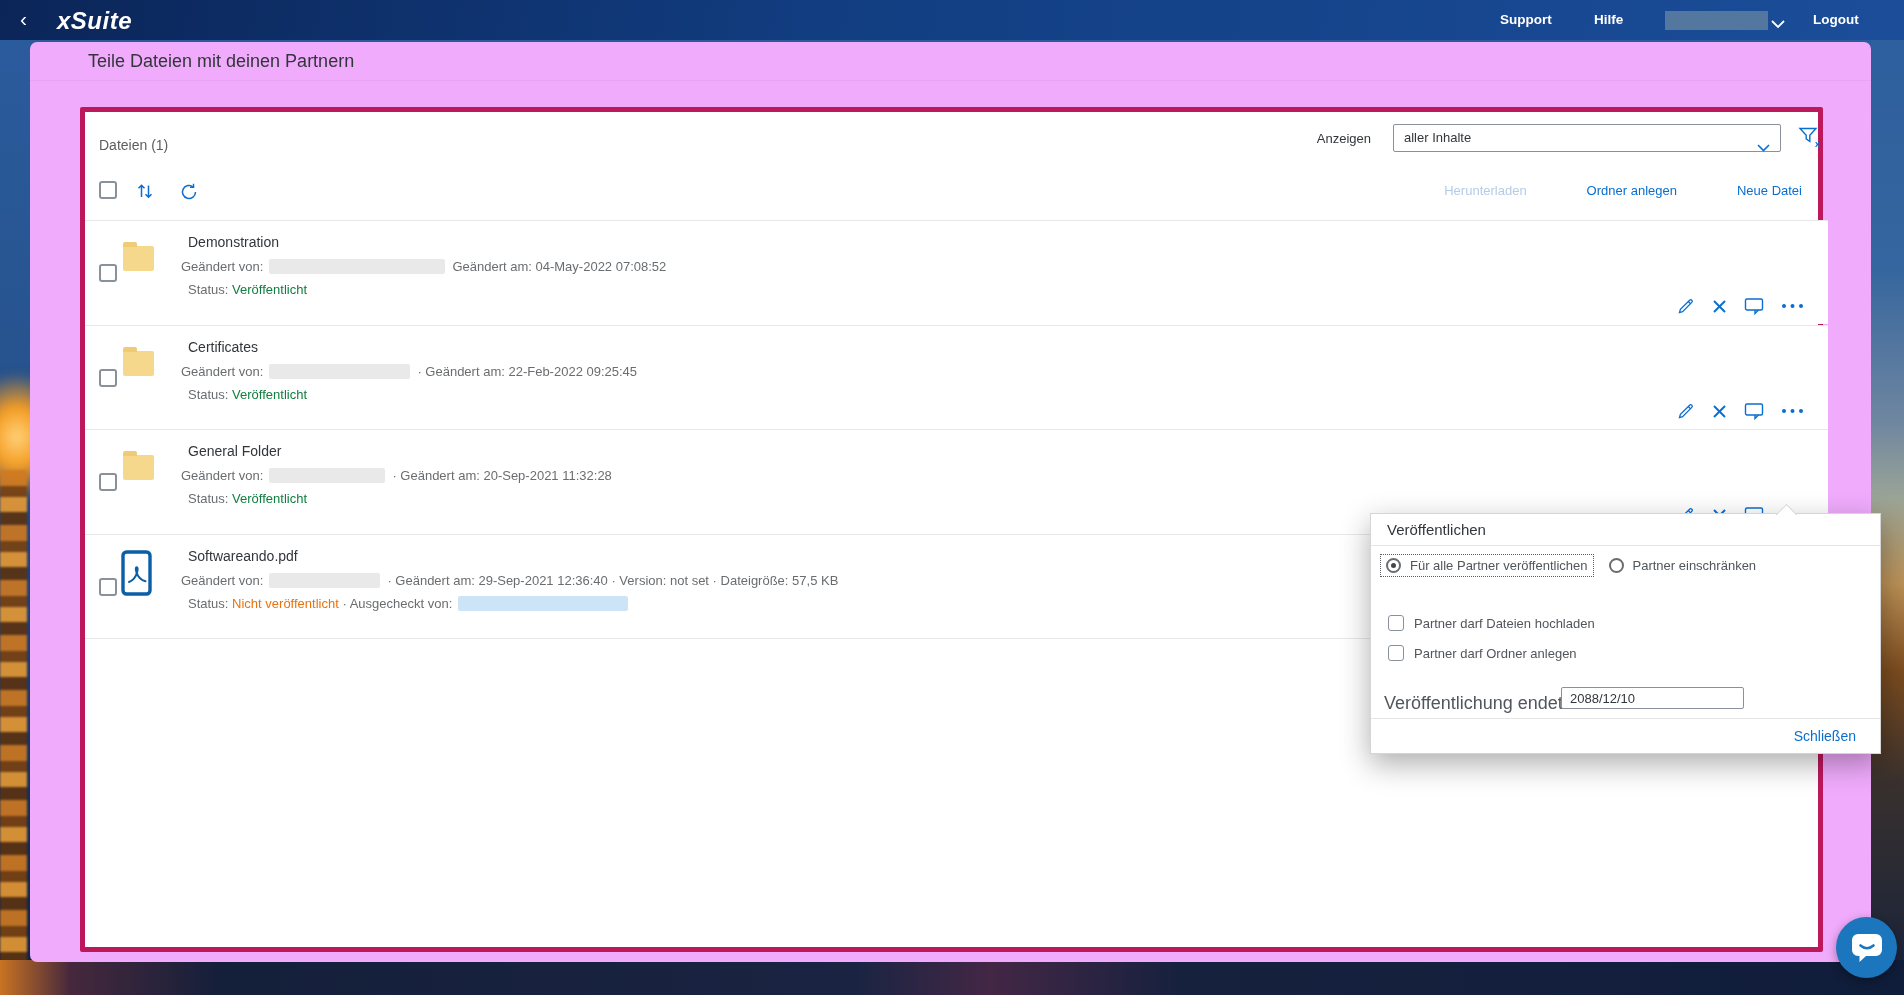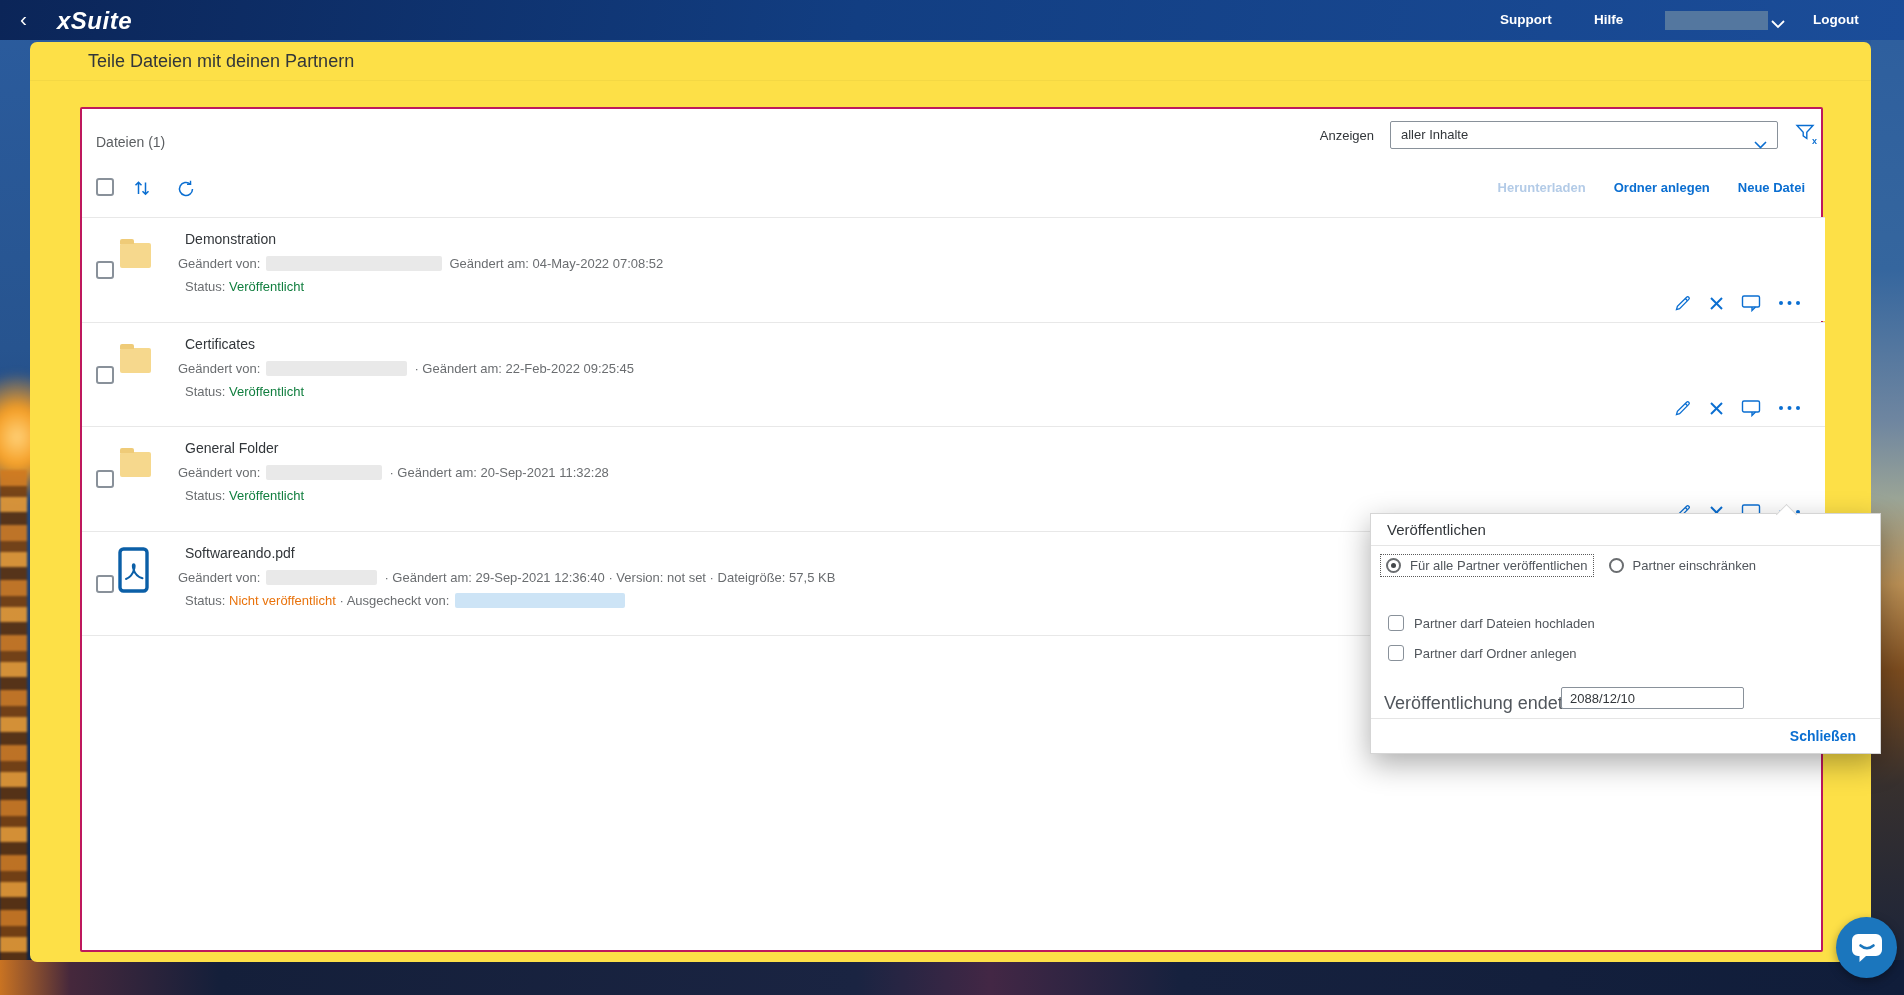--- a/index.html
+++ b/index.html
@@ -24,40 +24,40 @@
     background:linear-gradient(100deg,#0b2558 0%,#12ole 0%,#123e82 45%,#1b4d99 100%);
     background:linear-gradient(100deg,#0b2558 0%,#123e82 45%,#1b4d99 100%); color:#fff; }
   .shell-back { position:absolute; left:20px; top:7px; font-size:21px; line-height:24px; cursor:pointer; }
   .shell-logo { position:absolute; left:57px; top:7px; font-size:24px; font-weight:600; letter-spacing:.5px;font-style:italic; }
   .shell-link { position:absolute; top:12px; font-size:13.5px; font-weight:600; cursor:pointer; }
   .shell-userbox { position:absolute; left:1665px; top:11px; width:103px; height:19px; background:#54779f; cursor:pointer; }
   .shell-chevron { position:absolute; left:1771px; top:15px; }
 
   
   .card { position:absolute; left:30px; top:42px; width:1841px; height:920px;
-    background:#fde047; border-radius:7px; z-index:2;padding-left:12px; }
+    background:#f0abfc; border-radius:7px; z-index:2;padding-left:12px; }
   .card-title { position:absolute; left:58px; top:9px; font-size:18px; color:#32363a; }
   .title-divider { position:absolute; left:0; top:38px; width:100%; height:1px; background:rgba(0,0,0,.035); }
 
   
   .panel { position:absolute; left:50px; top:65px; width:1743px; height:845px;
-    border:2px solid #be185d; border-radius:2px; background:#fff; }
+    border:5px solid #be185d; border-radius:2px; background:#fff; }
   .files-count { position:absolute; left:14px; top:25px; font-size:14px; color:#5b5e61; }
   .anzeigen-label { position:absolute; right:447px; top:19px; font-size:13px; color:#32363a; }
   .filter-select { position:absolute; left:1308px; top:12px; width:388px; height:28px;
     border:1px solid #89919a; border-radius:2px; background:#fff; cursor:pointer;
     font-size:13px; color:#32363a; line-height:26px; padding-left:10px; }
   .filter-select .sel-chevron { position:absolute; right:10px; top:10px; }
   .filter-clear { position:absolute; left:1713px; top:14px; cursor:pointer; }
   .tb-cb { position:absolute; left:14px; top:69px; }
   .icon-btn { cursor:pointer; }
   .tb-sort { position:absolute; left:50px; top:69px; }
   .tb-refresh { position:absolute; left:94px; top:70px; }
   .top-links { position:absolute; top:71px; right:16px; display:flex; gap:28px; }
-  .link { color:#0a6ed1; font-size:13px; font-weight:700; cursor:pointer; white-space:nowrap; }
+  .link { color:#0a6ed1; font-size:13px; font-weight:400; cursor:pointer; white-space:nowrap;margin-left:32px; }
   .link.disabled { color:#b3cbe7; cursor:default; }
 
   
   .row { position:absolute; left:0; width:1743px; height:104px; border-top:1px solid #e8e8e8; background:#fff; }
   .list-end { position:absolute; left:0; top:526px; width:1743px; height:1px; background:#e8e8e8; }
   .cb { width:18px; height:18px; border:2px solid #89919a; border-radius:3px; background:#fff; cursor:pointer; }
   .row .cb { position:absolute; left:14px; top:43px; }
   .folder-icon { position:absolute; left:38px; top:25px; width:31px; height:25px;
     background:#f6d88d; border-radius:2px; }
   .folder-icon::before { content:''; position:absolute; left:0; top:-4px; width:14px; height:5px;

